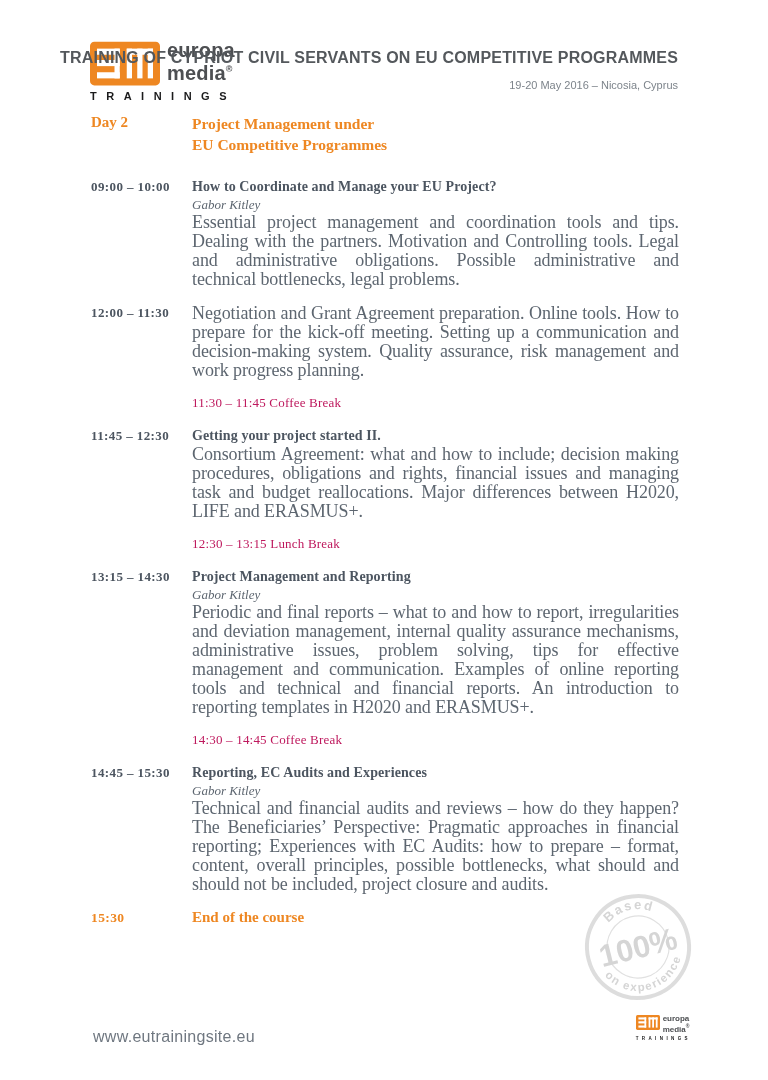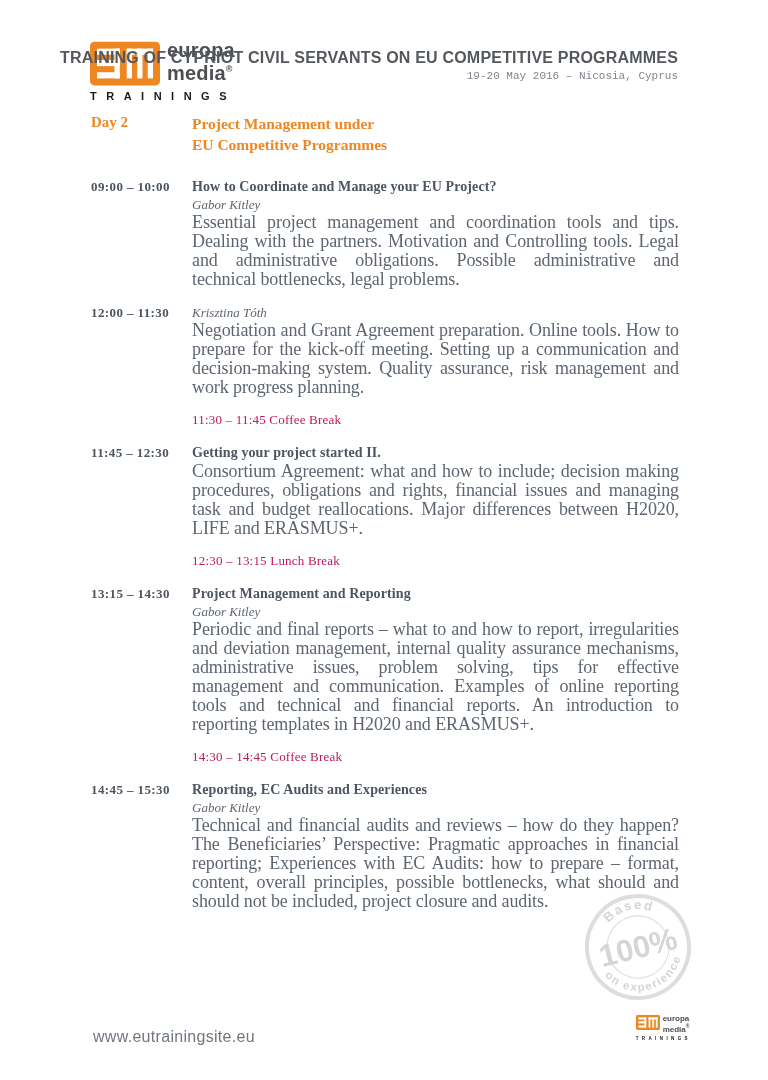--- a/index.html
+++ b/index.html
@@ -13,21 +13,21 @@
   .logo { position:absolute; left:90px; top:41px; width:160px; }
   .logo-row { display:flex; align-items:flex-start; gap:7px; }
   .logo-icon svg { display:block; }
   .logo-name { font-weight:bold; color:#4d4f52; font-size:20px; line-height:19px; letter-spacing:0.2px; }
   .logo-reg { font-size:9px; vertical-align:super; }
   .logo-tagline { margin-top:4px; font-size:11px; font-weight:bold; color:#1b1b1c; letter-spacing:9.5px; white-space:nowrap; }
 
   .header-text { position:absolute; right:90px; top:49px; text-align:right; }
   .ht1 { font-size:16px; font-weight:bold; color:#54585c; letter-spacing:0.2px; }
   .ht2 { font-size:11px; font-weight:bold; color:#54585c; margin-top:3px; }
-  .ht3 { font-size:11px; color:#7d848b; margin-top:3px;font-family:Liberation Mono, monospace; }
+  .ht3 { font-size:11px; color:#7d848b; margin-top:12px; }
 
   
   .schedule { position:absolute; left:91px; top:113px; width:588px; }
   .row { display:grid; grid-template-columns:101px 487px;font-family:Liberation Serif, serif; }
   .day-row { margin-bottom:23px; }
   .day-label { color:#ee8722; font-weight:bold; font-size:15px; padding-top:1px; }
   .day-title { color:#ee8722; font-weight:bold; font-size:15.5px; line-height:21px; }
 
   .session { margin-bottom:15px;margin-top:11px; }
   .time { font-weight:bold; color:#4c5560; font-size:13px; letter-spacing:0.4px; padding-top:1px; }
@@ -101,21 +101,20 @@
       <div>
         <div class="s-title">How to Coordinate and Manage your EU Project?</div>
         <div class="s-speaker">Gabor Kitley</div>
         <div class="s-desc">Essential project management and coordination tools and tips. Dealing with the partners. Motivation and Controlling tools. Legal and administrative obligations. Possible administrative and technical bottlenecks, legal problems.</div>
       </div>
     </div>
 
     <div class="row session">
       <div class="time">12:00 – 11:30</div>
       <div>
-        <div class="s-speaker">Krisztina Tóth</div>
         <div class="s-desc">Negotiation and Grant Agreement preparation. Online tools. How to prepare for the kick-off meeting. Setting up a communication and decision-making system. Quality assurance, risk management and work progress planning.</div>
         <div class="s-break">11:30 – 11:45 Coffee Break</div>
       </div>
     </div>
 
     <div class="row session">
       <div class="time">11:45 – 12:30</div>
       <div>
         <div class="s-title">Getting your project started II.</div>
         <div class="s-desc">Consortium Agreement: what and how to include; decision making procedures, obligations and rights, financial issues and managing task and budget reallocations. Major differences between H2020, LIFE and ERASMUS+.</div>
@@ -135,20 +134,24 @@
 
     <div class="row session">
       <div class="time">14:45 – 15:30</div>
       <div>
         <div class="s-title">Reporting, EC Audits and Experiences</div>
         <div class="s-speaker">Gabor Kitley</div>
         <div class="s-desc">Technical and financial audits and reviews – how do they happen? The Beneficiaries’ Perspective: Pragmatic approaches in financial reporting; Experiences with EC Audits: how to prepare – format, content, overall principles, possible bottlenecks, what should and should not be included, project closure and audits.</div>
       </div>
     </div>
 
+    <div class="row closing">
+      <div class="time">15:30</div>
+      <div class="closing-title">End of the course</div>
+    </div>
 
   </div>
 
   <div class="stamp">
     <svg width="110" height="110" viewBox="0 0 110 110" xmlns="http://www.w3.org/2000/svg">
       <defs>
         <path id="arcTop" d="M 17,55 A 38,38 0 0 1 93,55" fill="none"></path>
         <path id="arcBottom" d="M 11,55 A 44,44 0 0 0 99,55" fill="none"></path>
       </defs>
       <circle cx="55" cy="55" r="51" fill="none" stroke="#dbdbdb" stroke-width="4"></circle>

